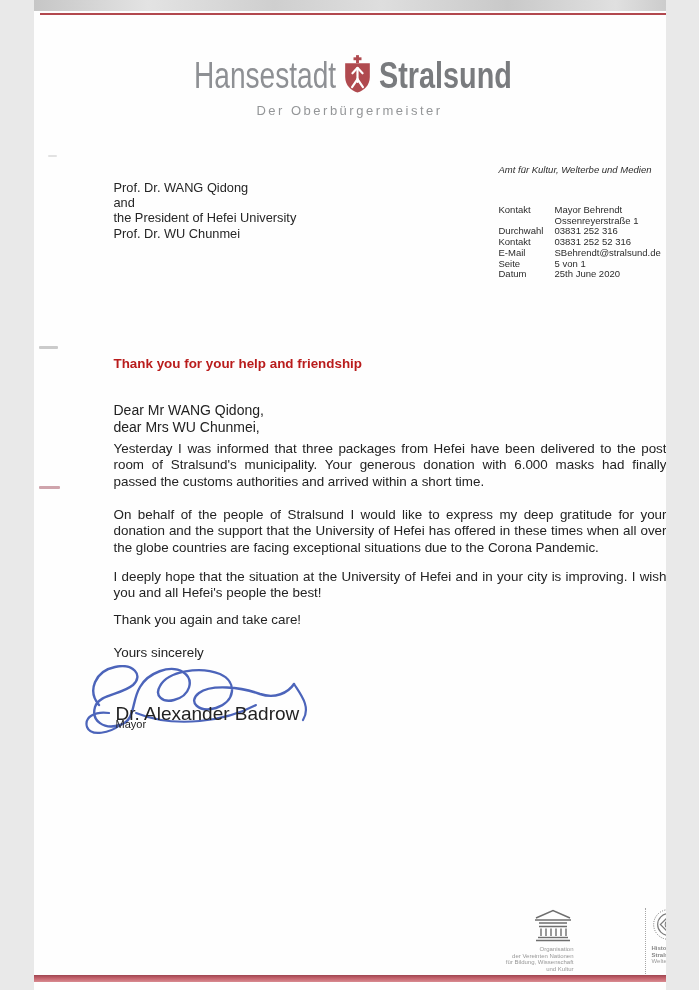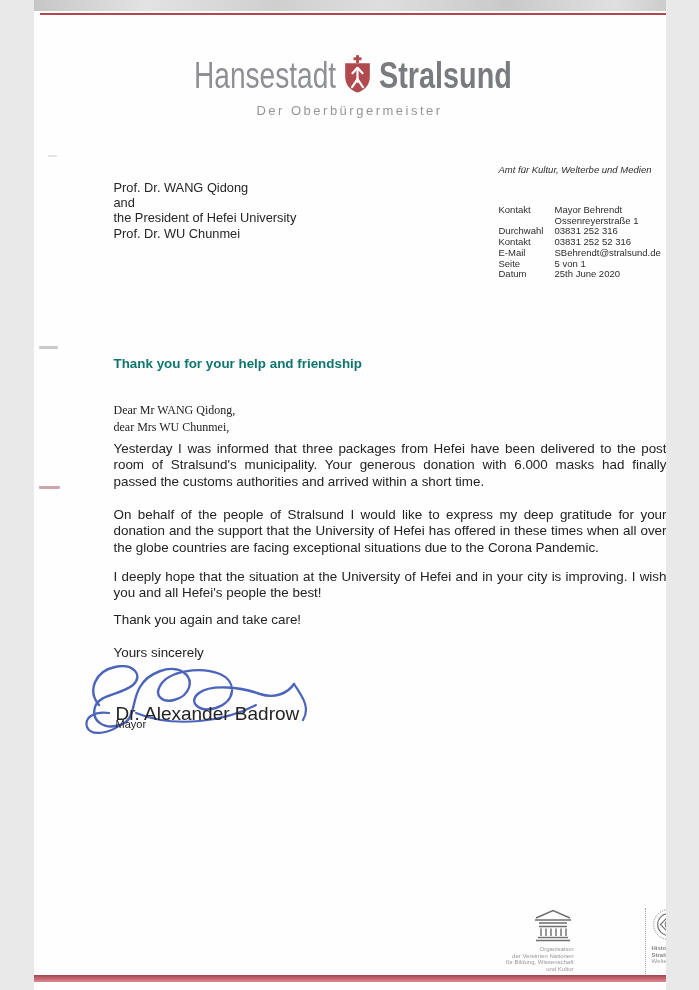--- a/index.html
+++ b/index.html
@@ -40,22 +40,22 @@
 
   
   .recipient { position:absolute; left:80px; top:180px; font-size:12.8px; line-height:15.2px; color:#262626; }
   .office-line { position:absolute; left:465px; top:164px; font-size:9.5px; color:#2c2c2c;font-style:italic; }
   .contact-table { position:absolute; left:465px; top:197px; font-size:9.5px; line-height:10.7px; color:#2c2c2c;margin-top:8px; }
   .contact-row { display:flex; }
   .contact-label { width:56px; flex:0 0 auto; }
   .contact-value { white-space:nowrap; }
 
   
-  .subject { position:absolute; left:80px; top:356px; font-size:13.4px; font-weight:700; color:#0f766e; }
-  .salutation { position:absolute; left:80px; top:402px; font-size:12px; line-height:16.6px;font-family:Liberation Serif, serif; }
+  .subject { position:absolute; left:80px; top:356px; font-size:13.4px; font-weight:700; color:#b91c1c; }
+  .salutation { position:absolute; left:80px; top:402px; font-size:14px; line-height:16.6px; }
   .para { position:absolute; left:80px; width:553px; font-size:13.4px; line-height:16.3px; text-align:justify; color:#232323; }
   .p1 { top:441px; } .p2 { top:507px; } .p3 { top:569px; }
   .p4 { top:612px; text-align:left; } .closing { top:645px; text-align:left; }
   .signature-svg { position:absolute; left:50px; top:653px; width:245px; height:90px; }
   .signer-name  { position:absolute; left:82px; top:703px; font-size:19px; }
   .signer-title { position:absolute; left:82px; top:718px; font-size:11px; }
 
   
   .footer-unesco { position:absolute; right:92px; top:908px; width:84px; display:flex; flex-direction:column; align-items:flex-end; }
   .unesco-svg { width:42px; height:34px; }

